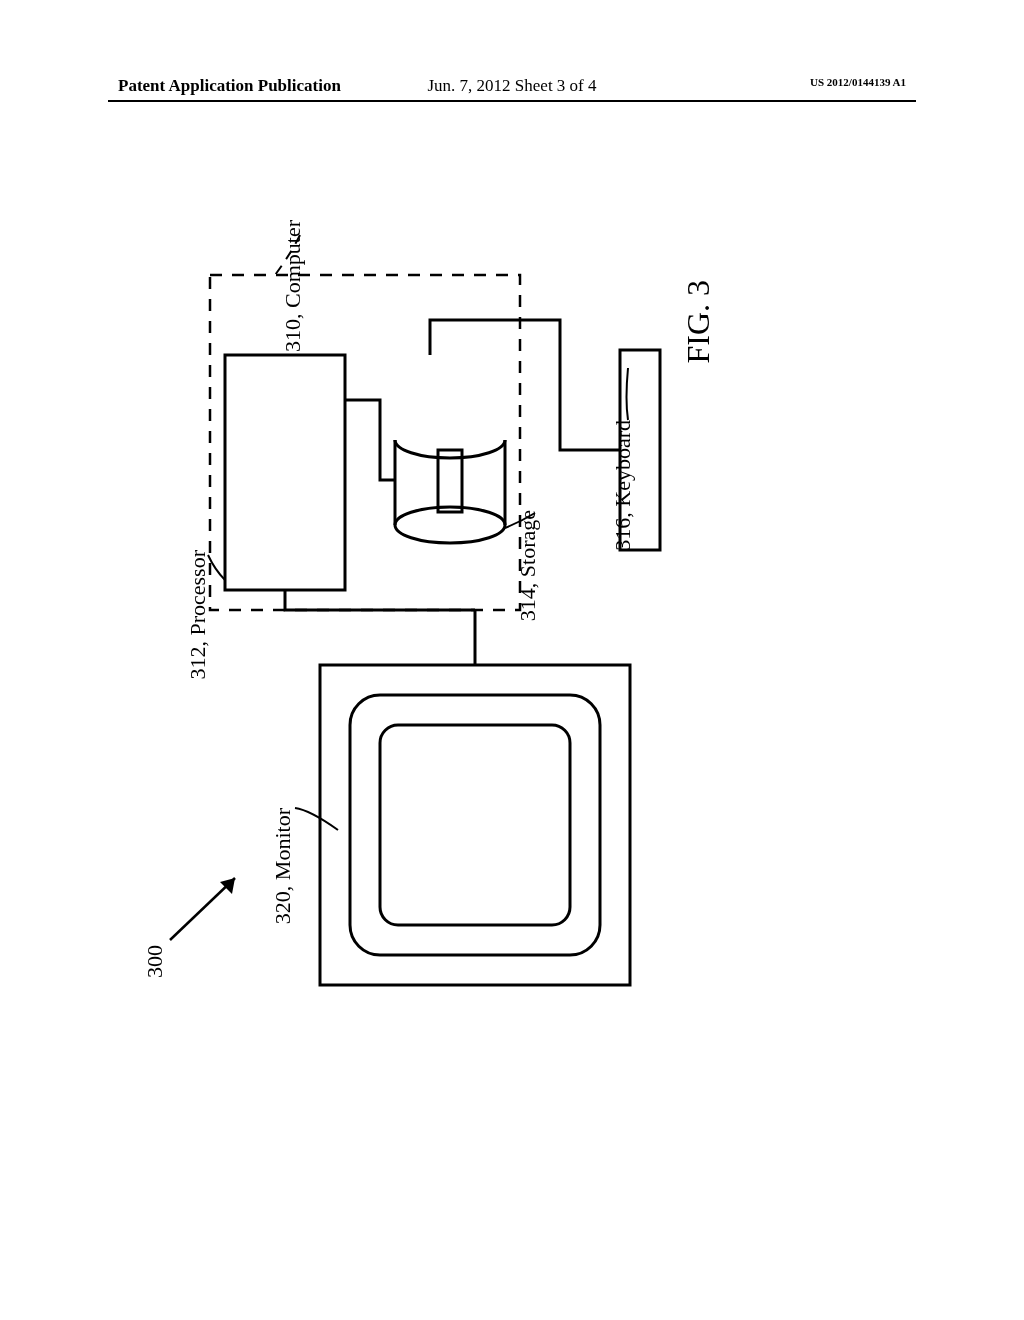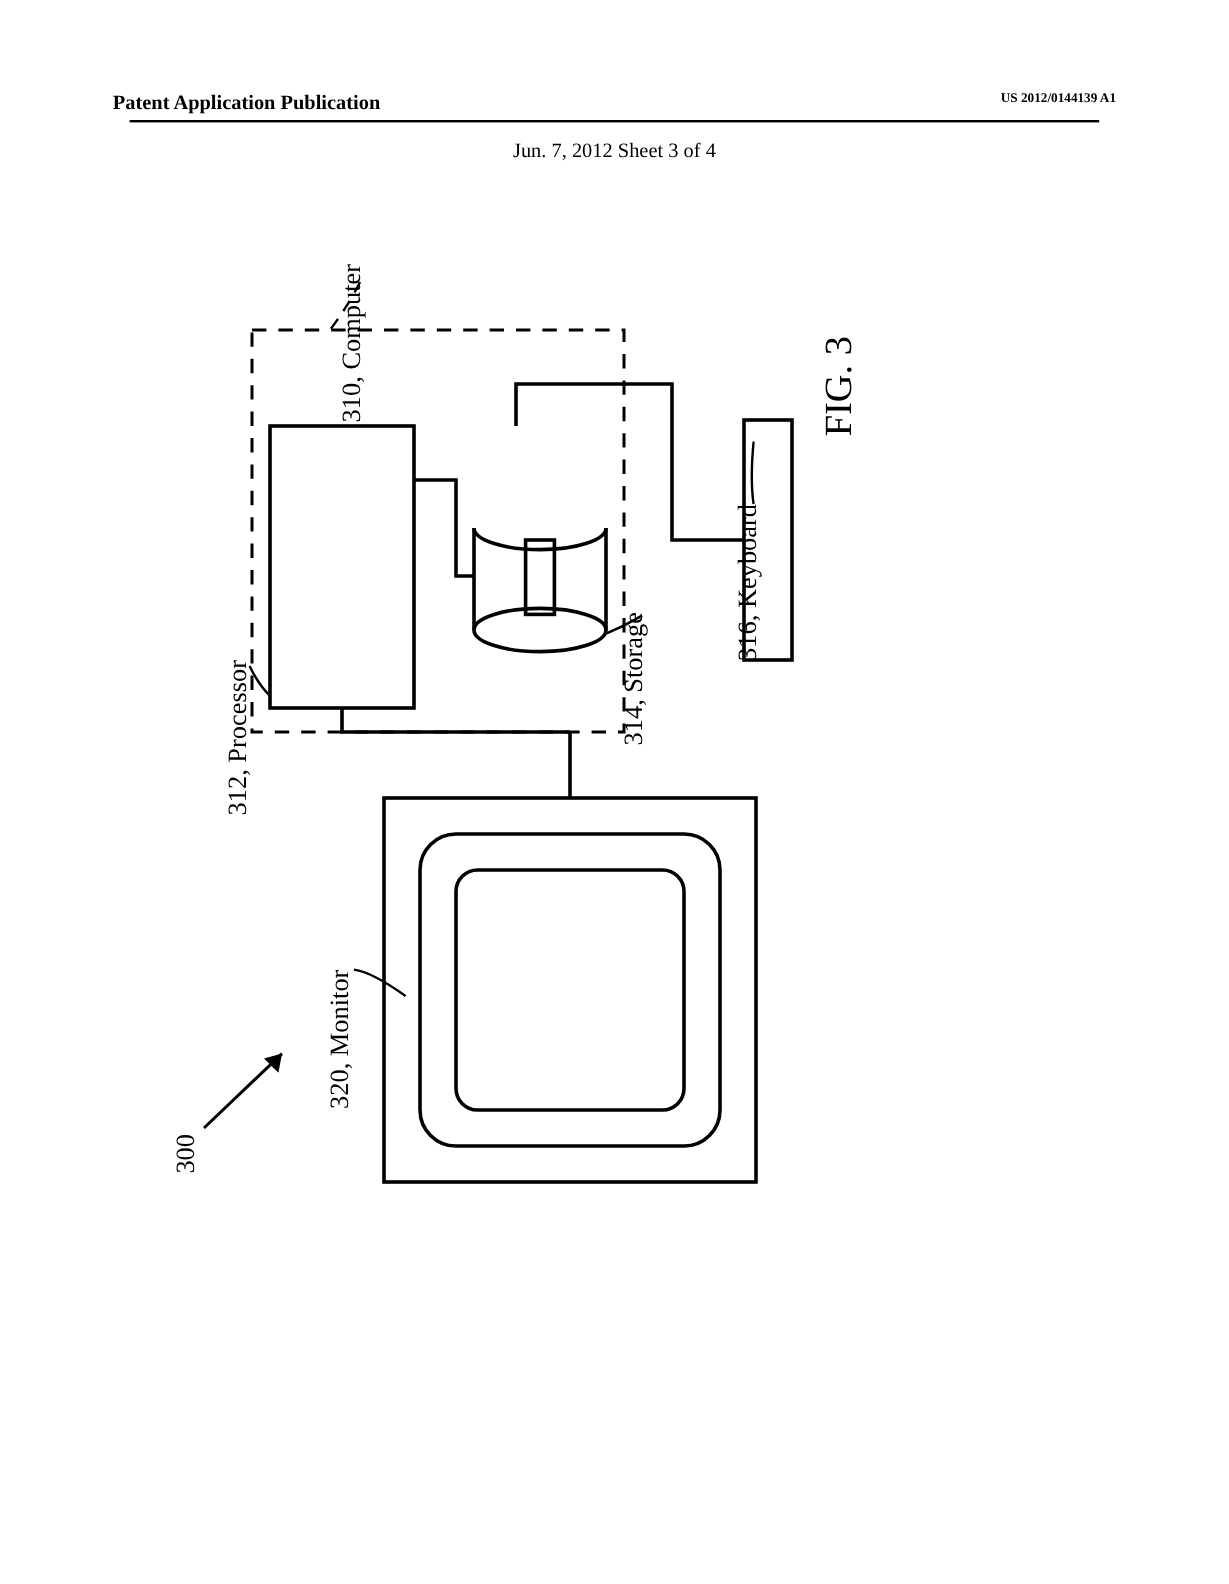--- a/index.html
+++ b/index.html
@@ -15,32 +15,31 @@
       position: relative;
     }
     .header {
       position: absolute;
       top: 76px;
       left: 0;
       right: 0;
       height: 28px;
       display: flex;
       justify-content: space-between;
-      padding: 0 94px;
+      padding: 0 118px;
     }
     .header-left {
       font-weight: bold;
       font-size: 17px;
     }
     .header-center {
       font-size: 17px;
       position: absolute;
       left: 50%;
       transform: translateX(-50%);
-      margin-top: 40px;
     }
     .header-right {
       font-size: 11px;
       font-weight: bold;
     }
     .header-rule {
       position: absolute;
       top: 100px;
       left: 108px;
       right: 108px;

